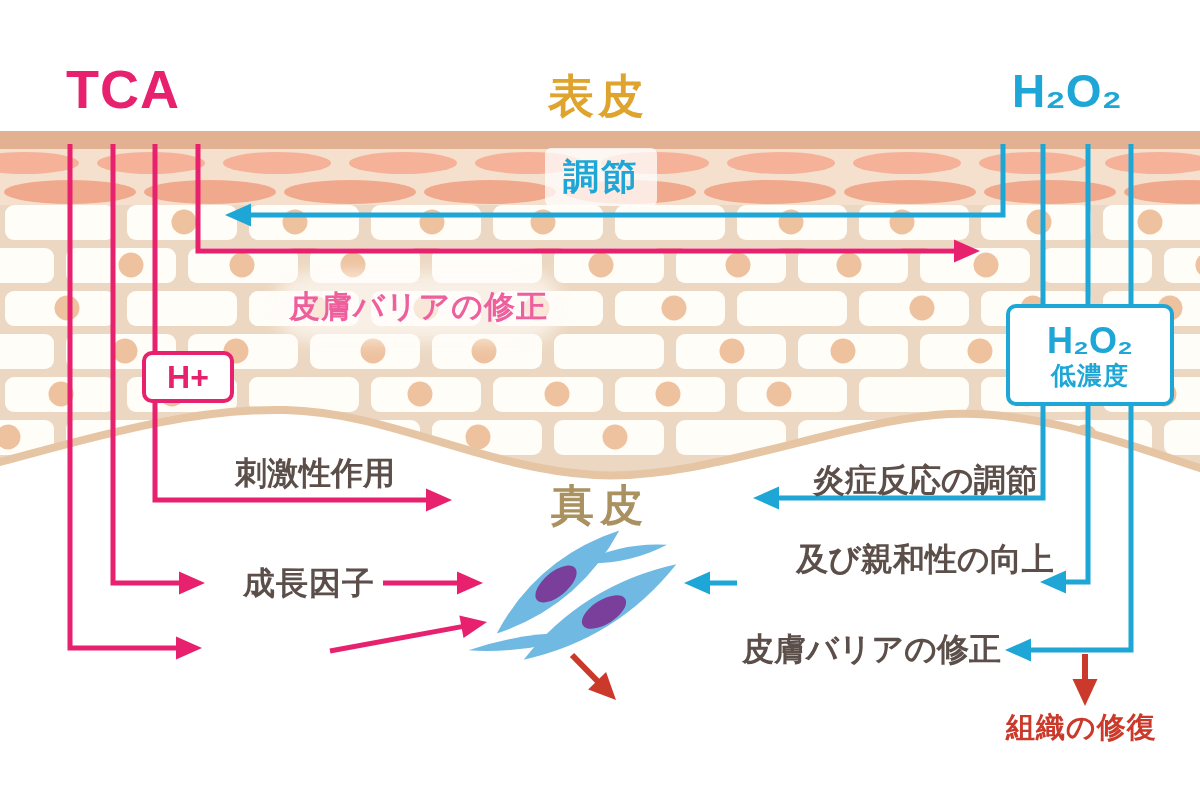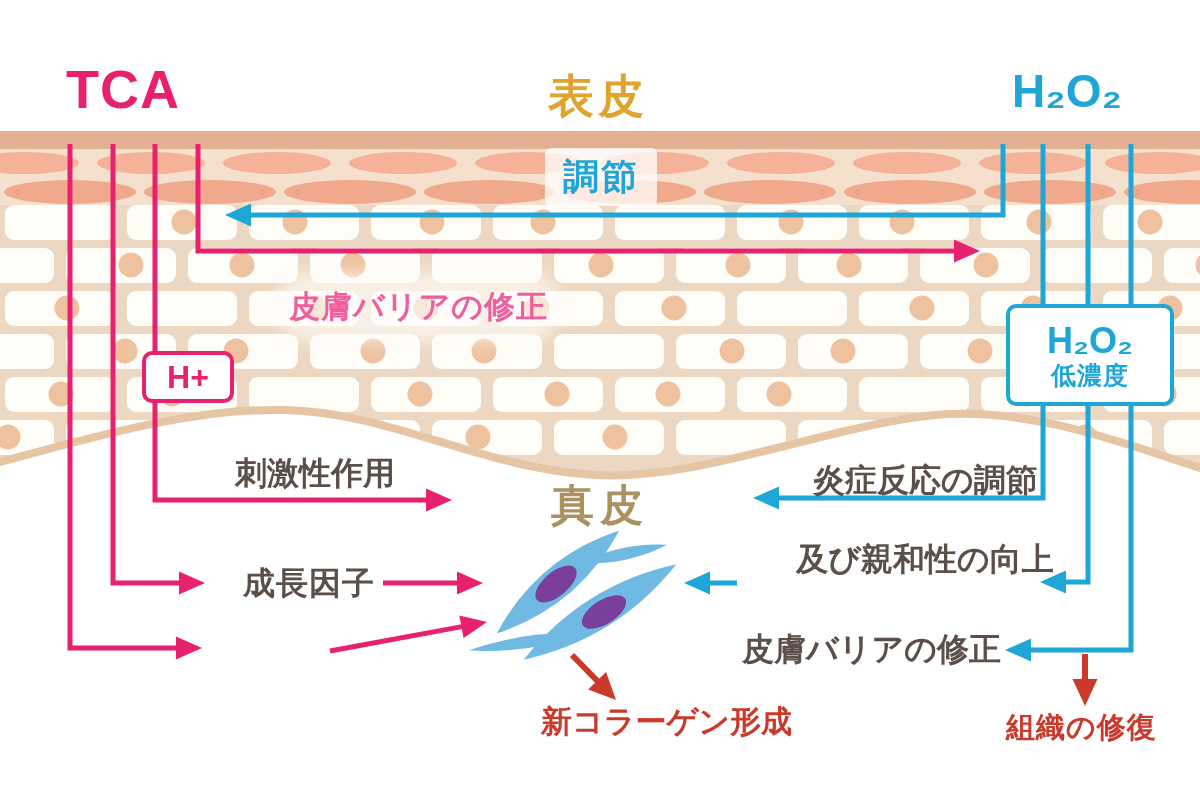--- a/index.html
+++ b/index.html
@@ -249,15 +249,14 @@
   <div class="lbl irritant dark">刺激性作用</div>
   <div class="lbl inflammation dark">炎症反応の調節</div>
   <div class="lbl dermis">真皮</div>
   <div class="lbl growth dark">成長因子</div>
 
   <div class="lbl receptor dark">
     <div>及び親和性の向上</div>
   </div>
 
   <div class="lbl matrix dark">皮膚バリアの修正</div>
-  <div class="lbl collagen">新コラーゲン形成</div>
   <div class="lbl tissue">組織の修復</div>
 </div>
 
 </body></html>

